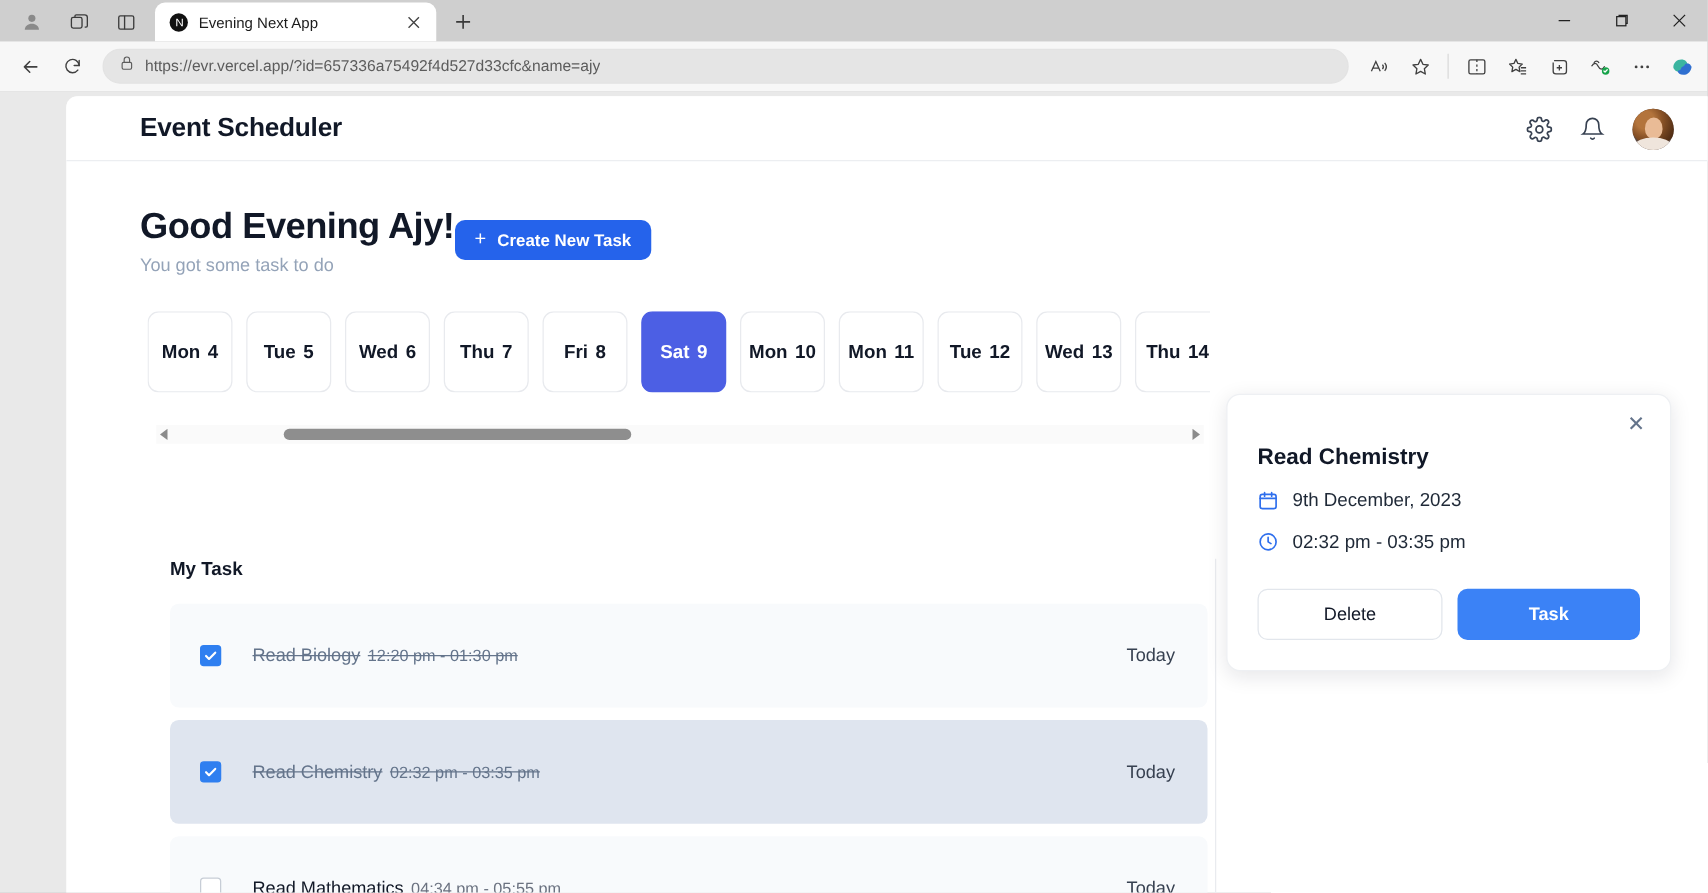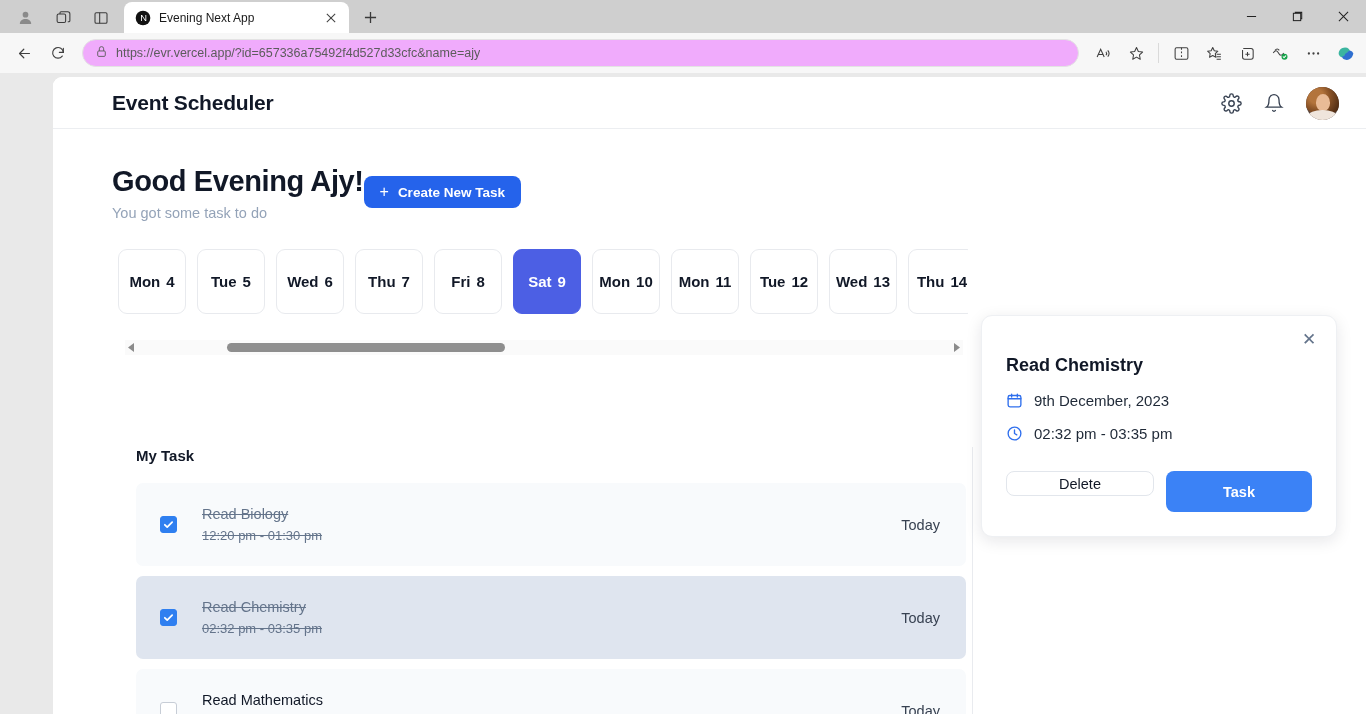--- a/index.html
+++ b/index.html
@@ -50,21 +50,21 @@
   .toolbar {
     height: 40px; background: #f7f7f7;
     display: flex; align-items: center; gap: 2px; padding: 0 8px;
   }
   .tbtn {
     width: 32px; height: 30px; border-radius: 5px;
     display: flex; align-items: center; justify-content: center; color: #404040;
     flex: 0 0 auto;
   }
   .omnibox {
-    flex: 1 1 auto; height: 28px; background: #f0abfc; border-radius: 14px;
+    flex: 1 1 auto; height: 28px; background: #e5e5e5; border-radius: 14px;
     display: flex; align-items: center; gap: 8px; padding: 0 10px 0 12px;
     margin: 0 6px; border: 1px solid #e3e3e3;
   }
   .omni-url { font-size: 12.5px; color: #5c5c5c; white-space: nowrap; overflow: hidden; }
   .tb-right { display: flex; align-items: center; gap: 1px; }
   .copilot {
     width: 24px; height: 24px; border-radius: 5px; margin-left: 4px;
     display: flex; align-items: center; justify-content: center;
   }
   .sep { width: 1px; height: 20px; background: #dadada; margin: 0 5px; }
@@ -181,21 +181,21 @@
   .task-row.selected { background: #dfe5ef; }
 
   .cbox {
     width: 17px; height: 17px; flex: 0 0 17px; border-radius: 3px;
     border: 1px solid #c7cdd6; background: #ffffff;
     display: flex; align-items: center; justify-content: center;
   }
   .cbox.checked { background: #2f7ff0; border-color: #2f7ff0; }
   .cbox .tick { width: 11px; height: 11px; display: block; }
 
-  .task-main { margin-left: 25px; display: flex; flex-direction: column; gap: 6px; }
+  .task-main { margin-left: 25px; display: flex; flex-direction: row; gap: 6px; }
   .task-name { font-size: 14.5px; color: #111827; }
   .task-time { font-size: 13px; color: #6b7280; }
   .task-row.done .task-name { color: #64748b; text-decoration: line-through; }
   .task-row.done .task-time { color: #64748b; text-decoration: line-through; }
   .task-when { margin-left: auto; font-size: 14.5px; color: #374151; }
 
   .col-divider {
     position: absolute; left: 919px; top: 318px; width: 1px; height: 271px; background: #e9ebef;
   }
 
@@ -210,21 +210,21 @@
     position: absolute; right: 16px; top: 12px; width: 22px; height: 22px;
     display: flex; align-items: center; justify-content: center;
     color: #64748b; font-size: 17px; line-height: 1;
   }
   .detail-title { font-size: 18px; font-weight: bold; color: #111827; margin-top: 21px; }
   .detail-line { display: flex; align-items: center; gap: 11px; margin-top: 16px; }
   .detail-line .dl-icon { width: 17px; height: 17px; flex: 0 0 17px; color: #2f6fed; }
   .detail-line .dl-text { font-size: 15px; color: #1f2937; }
   .detail-actions { display: flex; gap: 12px; margin-top: 29px; }
   .btn-delete {
-    flex: 1 1 0; height: 25px; border: 1px solid #e2e6ec; border-radius: 8px;
+    flex: 1 1 0; height: 41px; border: 1px solid #e2e6ec; border-radius: 8px;
     background: #ffffff; color: #111827; font-size: 14.5px;
     font-family: "Liberation Sans", sans-serif;
   }
   .btn-edit {
     flex: 1 1 0; height: 41px; border: none; border-radius: 8px;
     background: #3b82f6; color: #ffffff; font-size: 14.5px; font-weight: bold;
     font-family: "Liberation Sans", sans-serif;
   }
 </style>
 </head>

